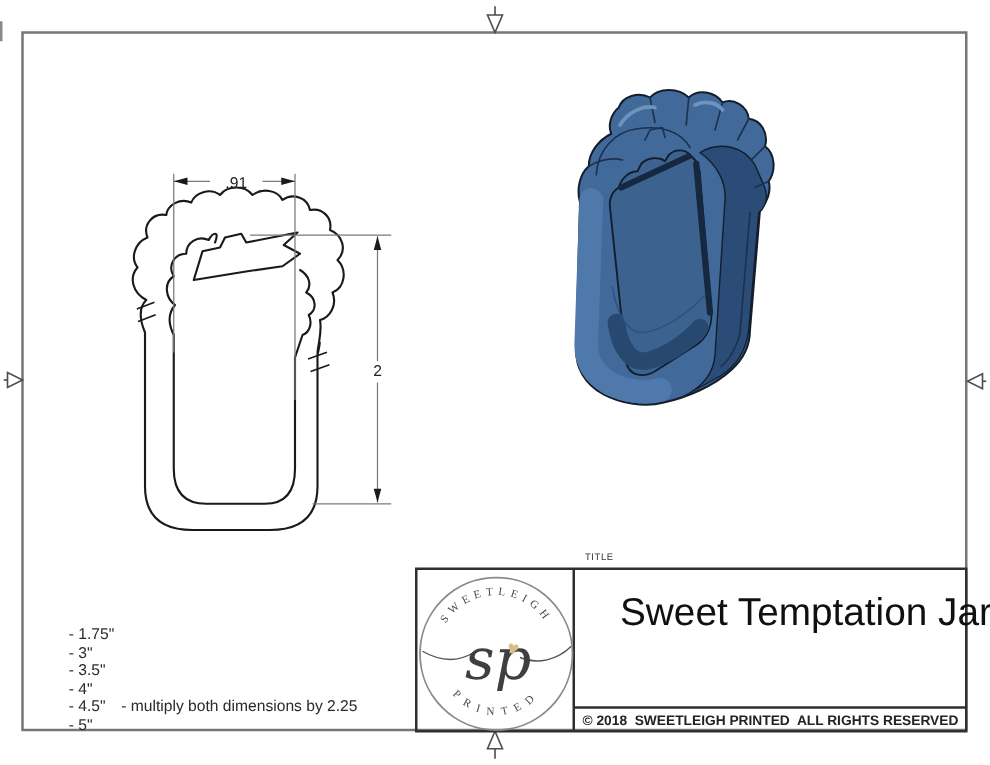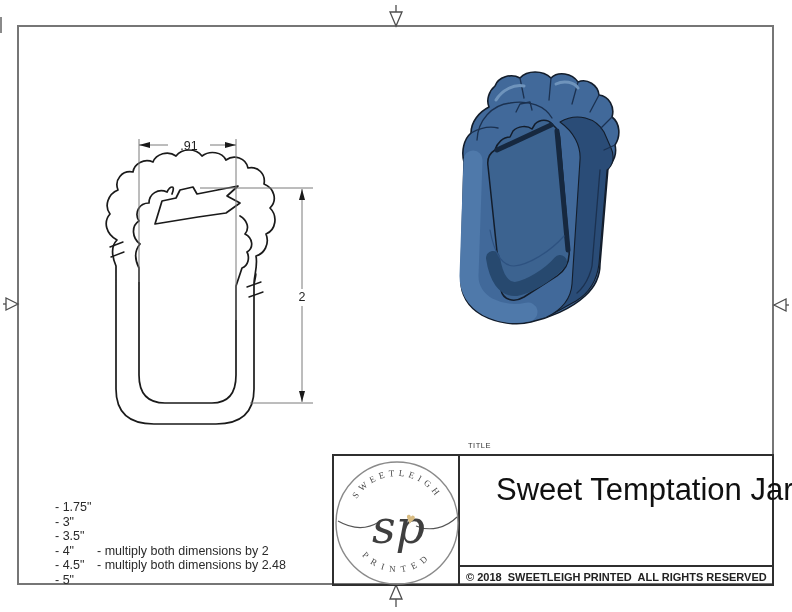--- a/index.html
+++ b/index.html
@@ -235,25 +235,24 @@
       <span class="size">- 1.75"</span>
     </div>
     <div class="mrow">
       <span class="size">- 3"</span>
     </div>
     <div class="mrow">
       <span class="size">- 3.5"</span>
     </div>
     <div class="mrow">
       <span class="size">- 4"</span>
-      <span class="rule">- multiply both dimensions by 2</span>
     </div>
     <div class="mrow">
       <span class="size">- 4.5"</span>
-      <span class="rule">- multiply both dimensions by 2.48</span>
+      <span class="rule">- multiply both dimensions by 2.25</span>
     </div>
     <div class="mrow">
       <span class="size">- 5"</span>
     </div>
   </div>
 
   <div class="txt title-label">TITLE</div>
   <div class="txt title-text">Sweet Temptation Jar</div>
   <div class="txt copyright">© 2018  SWEETLEIGH PRINTED  ALL RIGHTS RESERVED</div>
 

